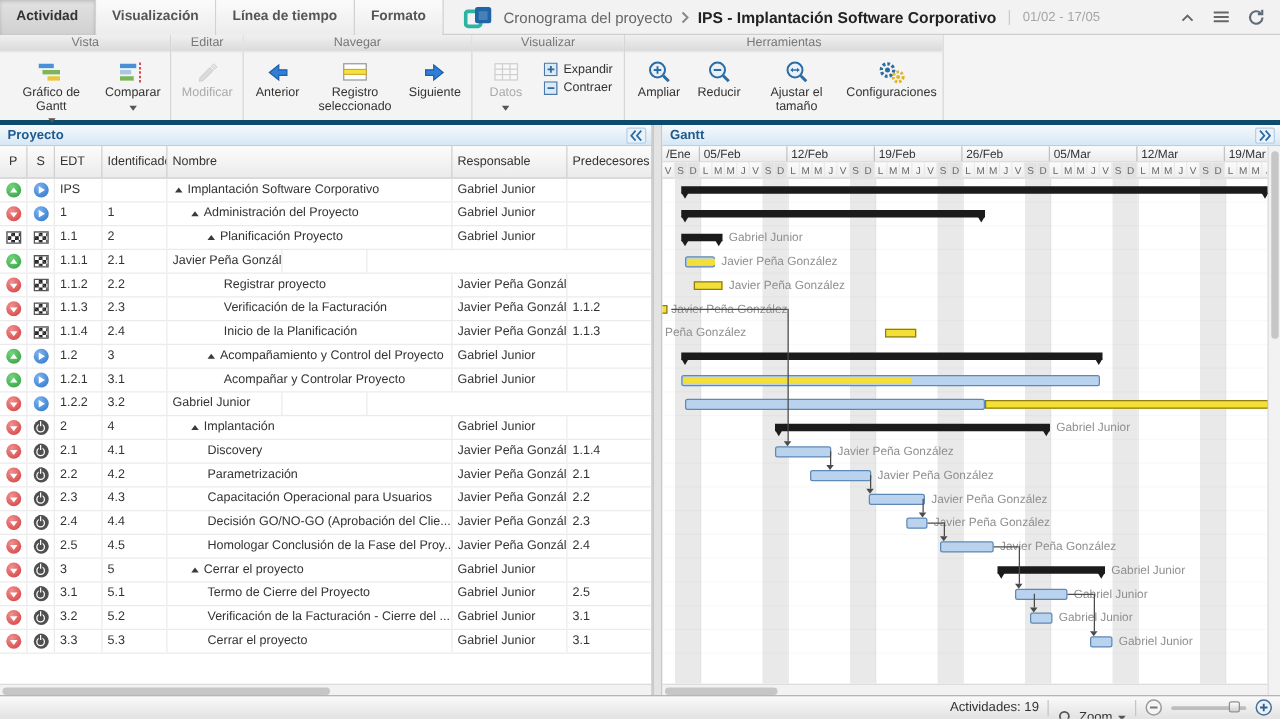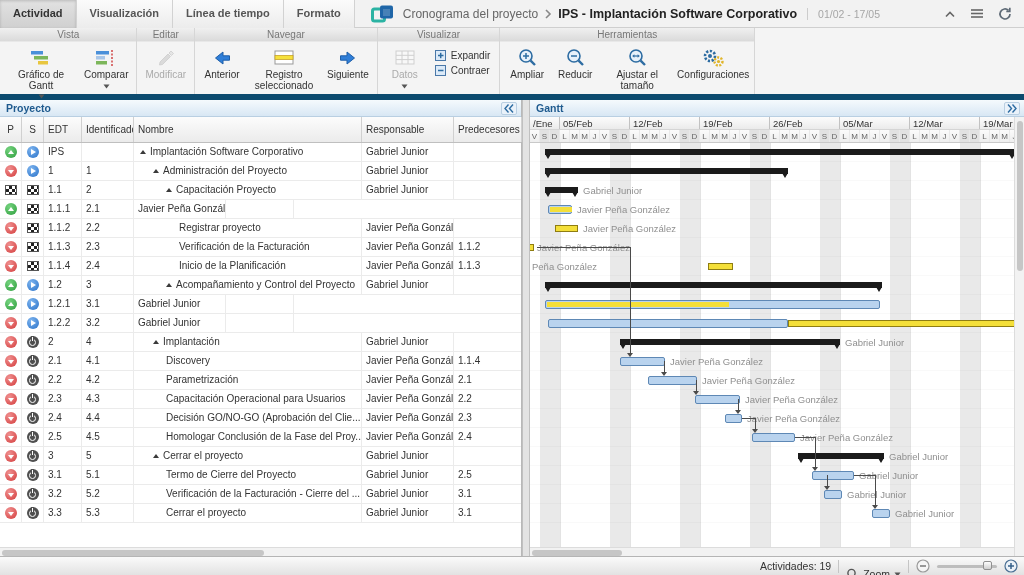--- a/index.html
+++ b/index.html
@@ -13,21 +13,21 @@
 .tab.active { background:linear-gradient(#e2e2e2,#d0d0d0); color:#333; box-shadow:inset 0 1px 3px rgba(0,0,0,0.18); }
 .logo { margin:0 8px 0 16px; display:flex; align-items:center; }
 .crumb { color:#666; font-size:12px; white-space:nowrap; }
 .crumb-sep { margin:0 6px; display:flex; }
 .doc-title { font-size:12.5px; font-weight:bold; color:#222; white-space:nowrap; }
 .daterange { margin-left:10px; padding-left:10px; border-left:1px solid #ccc; color:#a6a6a6; font-size:10.5px; white-space:nowrap; }
 .tb-right { margin-left:auto; display:flex; gap:14px; padding-right:12px; align-items:center; }
 .tbi { display:flex; cursor:pointer; }
 
 
-.ribbon-wrap { position:absolute; top:28px; left:0; right:0; height:72px; background:#f4f4f4; border-bottom:6px solid #0c4a6e; display:flex; }
+.ribbon-wrap { position:absolute; top:28px; left:0; right:0; height:72px; background:#f4f4f4; border-bottom:4px solid #0c4a6e; display:flex; }
 .rgroup { border-right:1px solid #d6d6d6; display:flex; flex-direction:column; }
 .rgroup-label { height:14px; line-height:14px; text-align:center; font-size:10px; color:#777; background:linear-gradient(#f0f0f0,#dadada); border-bottom:1px solid #e8e8e8; padding:0 10px; white-space:nowrap; }
 .rgroup-body { flex:1; display:flex; align-items:stretch; padding:3px 4px; gap:2px; }
 .rbtn { min-width:46px; max-width:74px; padding:3px 4px 1px 4px; display:flex; flex-direction:column; align-items:center; gap:2px; font-size:10px; color:#333; text-align:center; border-radius:3px; cursor:pointer; }
 .rbtn .ricon { height:20px; display:flex; align-items:center; }
 .rlabel { line-height:10.5px; }
 .rcaret { margin-top:1px; display:flex; }
 .rbtn.disabled { color:#aaa; }
 .rbtn.disabled .ricon svg { opacity:0.4; }
 .rstack { display:flex; flex-direction:column; justify-content:flex-start; gap:4px; padding:5px 5px; }
@@ -381,21 +381,21 @@
         <div class="td cc" style="width: 22px;">
           <span class="ic ic-flag"></span>
         </div>
         <div class="td cc" style="width: 22px;">
           <span class="ic ic-flag"></span>
         </div>
         <div class="td" style="width: 38px;">1.1</div>
         <div class="td" style="width: 52px;">2</div>
         <div class="td c-name" style="width: 228px; padding-left: 32px;">
           <span class="caret"></span>
-          <span>Capacitación Proyecto</span>
+          <span>Planificación Proyecto</span>
         </div>
         <div class="td" style="width: 92px;">Gabriel Junior</div>
         <div class="td" style="width: 68px;"></div>
       </div>
       <div class="tr">
         <div class="td cc" style="width: 22px;">
           <span class="ic ic-status-up"></span>
         </div>
         <div class="td cc" style="width: 22px;">
           <span class="ic ic-flag"></span>
@@ -468,20 +468,23 @@
       </div>
       <div class="tr">
         <div class="td cc" style="width: 22px;">
           <span class="ic ic-status-up"></span>
         </div>
         <div class="td cc" style="width: 22px;">
           <span class="ic ic-play"></span>
         </div>
         <div class="td" style="width: 38px;">1.2.1</div>
         <div class="td" style="width: 52px;">3.1</div>
+        <div class="td c-name" style="width: 228px; padding-left: 45px;">
+          <span>Acompañar y Controlar Proyecto</span>
+        </div>
         <div class="td" style="width: 92px;">Gabriel Junior</div>
         <div class="td" style="width: 68px;"></div>
       </div>
       <div class="tr">
         <div class="td cc" style="width: 22px;">
           <span class="ic ic-status-down"></span>
         </div>
         <div class="td cc" style="width: 22px;">
           <span class="ic ic-play"></span>
         </div>

